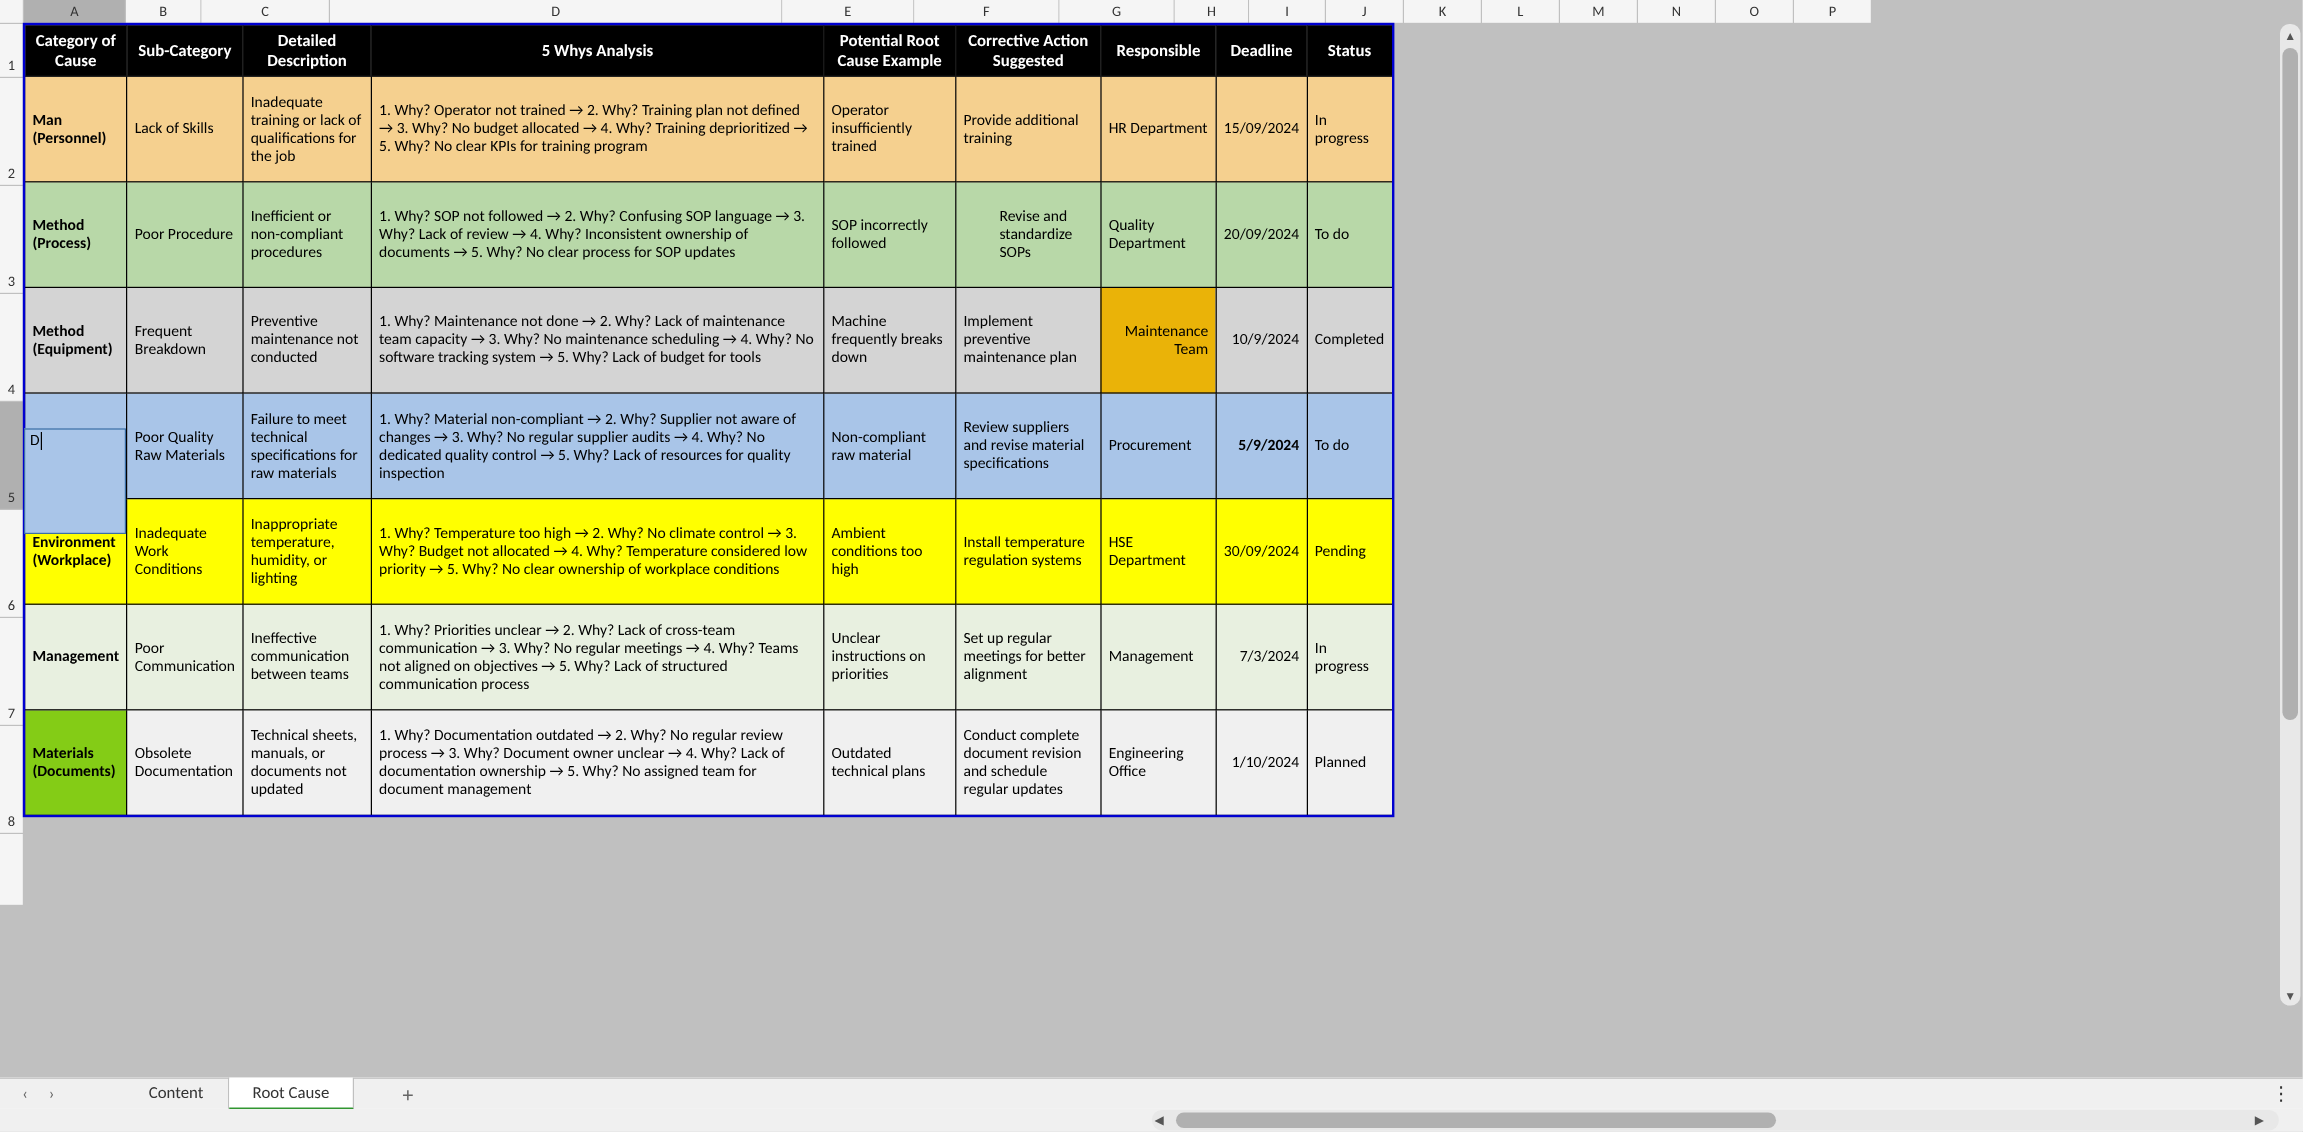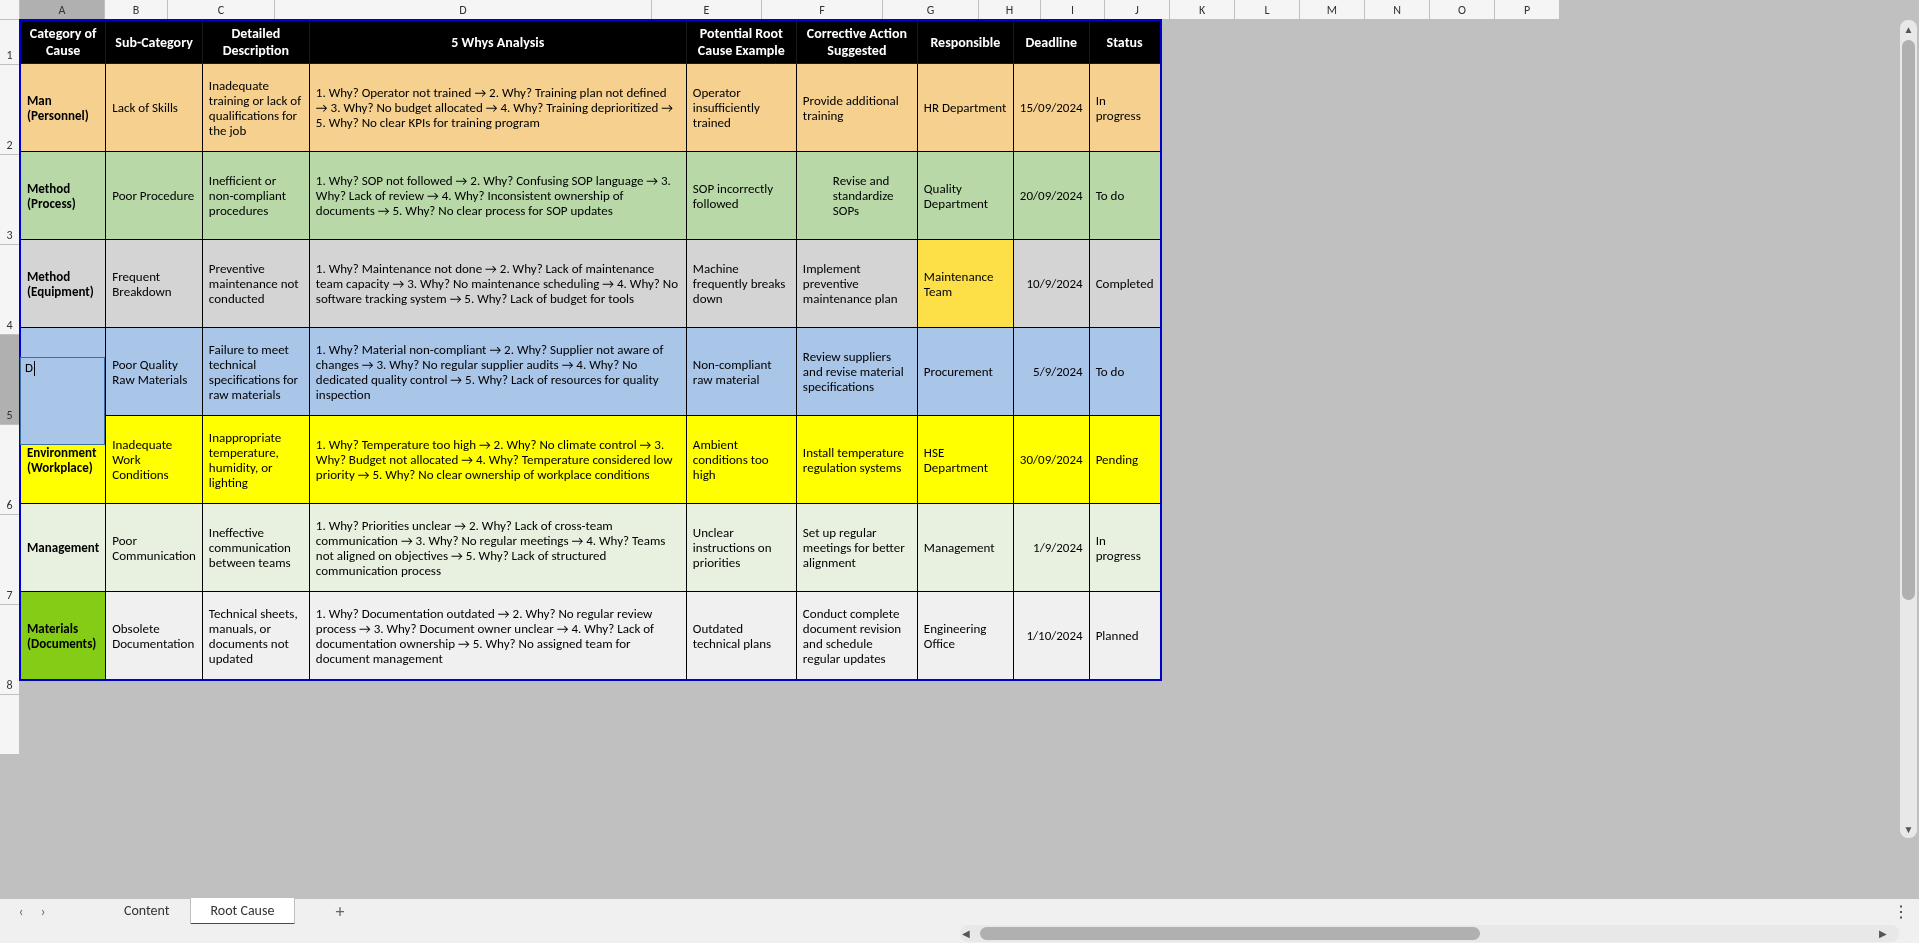--- a/index.html
+++ b/index.html
@@ -331,33 +331,33 @@
             <td style="background: rgb(184, 216, 168); height: 88px; text-align: right;">20/09/2024</td>
             <td style="background: rgb(184, 216, 168); height: 88px;">To do</td>
           </tr>
           <tr>
             <td class="bold" style="background: rgb(212, 212, 212); height: 88px;">Method (Equipment)</td>
             <td style="background: rgb(212, 212, 212); height: 88px;">Frequent Breakdown</td>
             <td style="background: rgb(212, 212, 212); height: 88px;">Preventive maintenance not conducted</td>
             <td style="background: rgb(212, 212, 212); height: 88px;">1. Why? Maintenance not done → 2. Why? Lack of maintenance team capacity → 3. Why? No maintenance scheduling → 4. Why? No software tracking system → 5. Why? Lack of budget for tools</td>
             <td style="background: rgb(212, 212, 212); height: 88px;">Machine frequently breaks down</td>
             <td style="background: rgb(212, 212, 212); height: 88px;">Implement preventive maintenance plan</td>
-            <td style="background: #fde047; height: 88px;">Maintenance Team</td>
+            <td style="background: #eab308; height: 88px; text-align: right;">Maintenance Team</td>
             <td style="background: rgb(212, 212, 212); height: 88px; text-align: right;">10/9/2024</td>
             <td style="background: rgb(212, 212, 212); height: 88px;">Completed</td>
           </tr>
           <tr>
             <td class="bold" style="background: rgb(169, 197, 232); height: 88px;"></td>
             <td style="background: rgb(169, 197, 232); height: 88px;">Poor Quality Raw Materials</td>
             <td style="background: rgb(169, 197, 232); height: 88px;">Failure to meet technical specifications for raw materials</td>
             <td style="background: rgb(169, 197, 232); height: 88px;">1. Why? Material non-compliant → 2. Why? Supplier not aware of changes → 3. Why? No regular supplier audits → 4. Why? No dedicated quality control → 5. Why? Lack of resources for quality inspection</td>
             <td style="background: rgb(169, 197, 232); height: 88px;">Non-compliant raw material</td>
             <td style="background: rgb(169, 197, 232); height: 88px; margin-top: 30px;">Review suppliers and revise material specifications</td>
             <td style="background: rgb(169, 197, 232); height: 88px;">Procurement</td>
-            <td style="background: rgb(169, 197, 232); height: 88px; text-align: right;">5/9/2024</td>
+            <td style="background: rgb(169, 197, 232); height: 88px; text-align: right; font-weight: bold;">5/9/2024</td>
             <td style="background: rgb(169, 197, 232); height: 88px;">To do</td>
           </tr>
           <tr>
             <td class="bold" style="background: rgb(255, 255, 0); height: 88px;">Environment (Workplace)</td>
             <td style="background: rgb(255, 255, 0); height: 88px;">Inadequate Work Conditions</td>
             <td style="background: rgb(255, 255, 0); height: 88px;">Inappropriate temperature, humidity, or lighting</td>
             <td style="background: rgb(255, 255, 0); height: 88px;">1. Why? Temperature too high → 2. Why? No climate control → 3. Why? Budget not allocated → 4. Why? Temperature considered low priority → 5. Why? No clear ownership of workplace conditions</td>
             <td style="background: rgb(255, 255, 0); height: 88px;">Ambient conditions too high</td>
             <td style="background: rgb(255, 255, 0); height: 88px;">Install temperature regulation systems</td>
             <td style="background: rgb(255, 255, 0); height: 88px;">HSE Department</td>
@@ -365,21 +365,21 @@
             <td style="background: rgb(255, 255, 0); height: 88px;">Pending</td>
           </tr>
           <tr>
             <td class="bold" style="background: rgb(232, 240, 224); height: 88px;">Management</td>
             <td style="background: rgb(232, 240, 224); height: 88px;">Poor Communication</td>
             <td style="background: rgb(232, 240, 224); height: 88px;">Ineffective communication between teams</td>
             <td style="background: rgb(232, 240, 224); height: 88px;">1. Why? Priorities unclear → 2. Why? Lack of cross-team communication → 3. Why? No regular meetings → 4. Why? Teams not aligned on objectives → 5. Why? Lack of structured communication process</td>
             <td style="background: rgb(232, 240, 224); height: 88px;">Unclear instructions on priorities</td>
             <td style="background: rgb(232, 240, 224); height: 88px;">Set up regular meetings for better alignment</td>
             <td style="background: rgb(232, 240, 224); height: 88px;">Management</td>
-            <td style="background: rgb(232, 240, 224); height: 88px; text-align: right;">1/9/2024</td>
+            <td style="background: rgb(232, 240, 224); height: 88px; text-align: right;">7/3/2024</td>
             <td style="background: rgb(232, 240, 224); height: 88px;">In progress</td>
           </tr>
           <tr>
             <td class="bold" style="background: #84cc16; height: 88px;">Materials (Documents)</td>
             <td style="background: rgb(240, 240, 240); height: 88px;">Obsolete Documentation</td>
             <td style="background: rgb(240, 240, 240); height: 88px;">Technical sheets, manuals, or documents not updated</td>
             <td style="background: rgb(240, 240, 240); height: 88px;">1. Why? Documentation outdated → 2. Why? No regular review process → 3. Why? Document owner unclear → 4. Why? Lack of documentation ownership → 5. Why? No assigned team for document management</td>
             <td style="background: rgb(240, 240, 240); height: 88px;">Outdated technical plans</td>
             <td style="background: rgb(240, 240, 240); height: 88px;">Conduct complete document revision and schedule regular updates</td>
             <td style="background: rgb(240, 240, 240); height: 88px;">Engineering Office</td>

